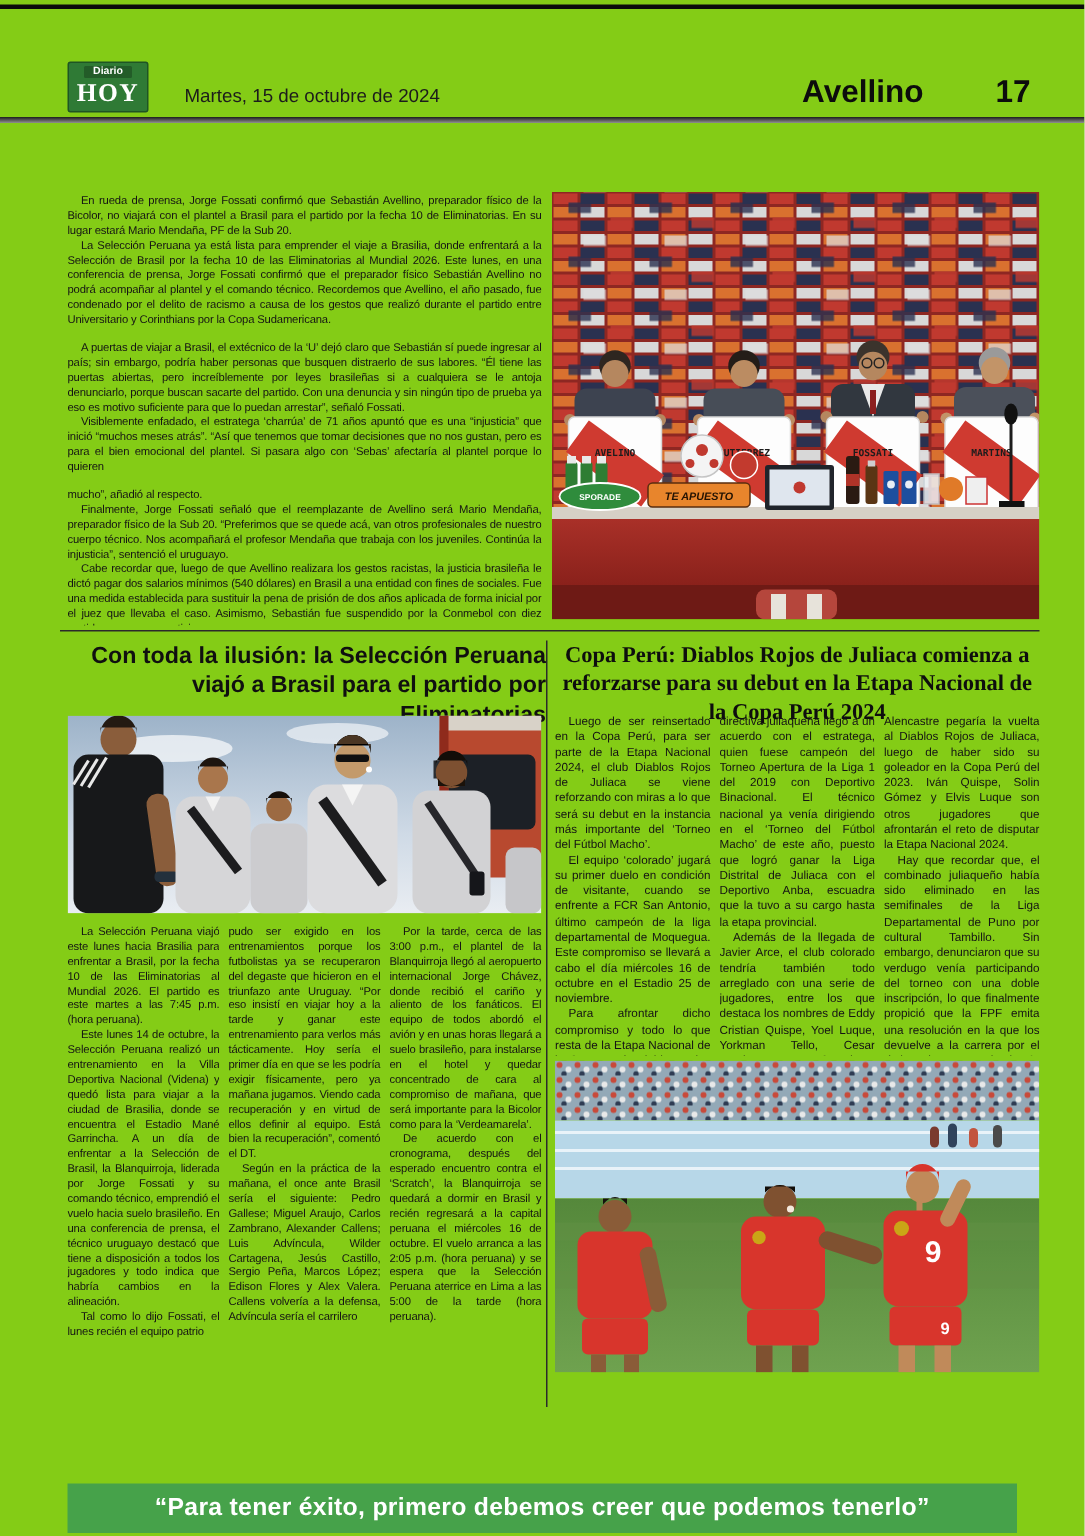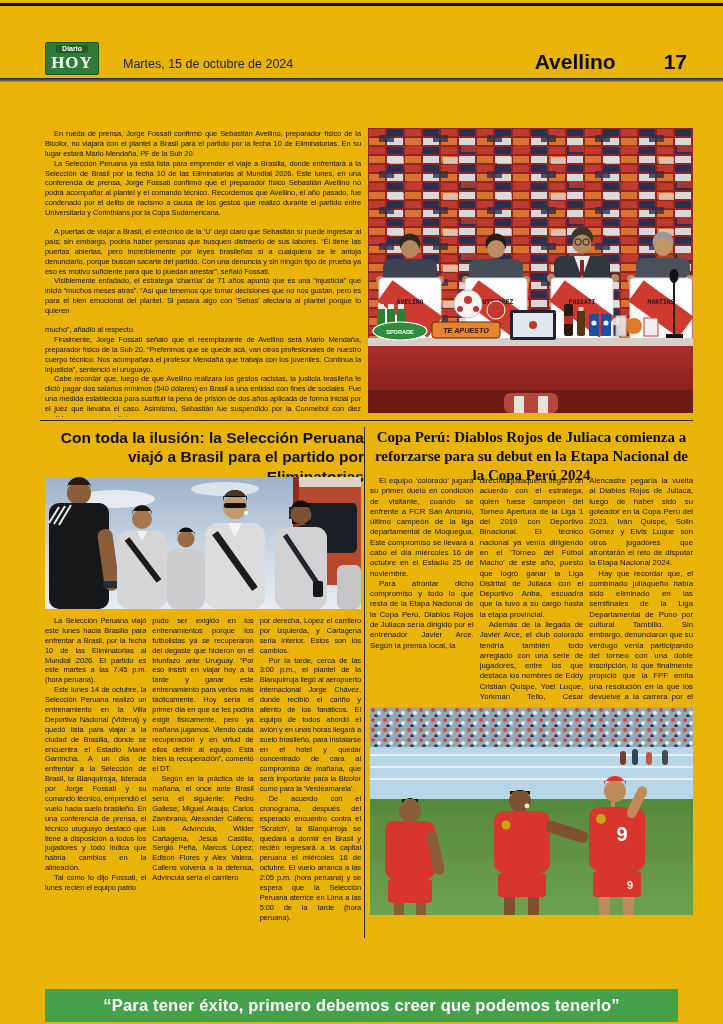--- a/index.html
+++ b/index.html
@@ -1,16 +1,16 @@
 <!DOCTYPE html>
 <html lang="es"><head>
 <meta charset="utf-8">
 <style>
   html,body{margin:0;padding:0;background:#e9e9e9;}
-  .page{position:relative;width:723px;height:1024px;background:#eab308;margin:0 auto;
+  .page{position:relative;width:723px;height:1024px;background:#84cc16;margin:0 auto;
         font-family:"Liberation Sans",sans-serif;overflow:hidden;color:#1a1a1a;}
   .top-rule{position:absolute;left:0;top:3px;width:723px;height:3px;background:#0b0b0b;}
   
   .masthead{position:absolute;left:45px;top:37px;width:648px;height:38px;display:flex;align-items:flex-end;}
   .logo{width:52px;background:#2f7a35;border:1px solid #1f5524;text-align:center;padding:2px 0 2px;border-radius:2px;}
   .logo-diario{display:block;font-size:7px;font-weight:bold;color:#fff;background:#235c28;margin:0 10px 1px;border-radius:1px;line-height:8px;}
   .logo-hoy{font-family:"Liberation Serif",serif;font-weight:bold;font-size:17px;color:#fff;letter-spacing:1px;line-height:17px;}
   .mast-date{margin-left:24px;font-size:12.5px;color:#1c1c1c;padding-bottom:4px;}
   .mast-spacer{flex:1;}
   .mast-section{font-size:21px;font-weight:bold;color:#0c0c0c;margin-right:48px;padding-bottom:1px;}
@@ -293,30 +293,30 @@
     <div class="col">
       <p>La Selección Peruana viajó este lunes hacia Brasilia para enfrentar a Brasil, por la fecha 10 de las Eliminatorias al Mundial 2026. El partido es este martes a las 7:45 p.m. (hora peruana).</p>
       <p>Este lunes 14 de octubre, la Selección Peruana realizó un entrenamiento en la Villa Deportiva Nacional (Videna) y quedó lista para viajar a la ciudad de Brasilia, donde se encuentra el Estadio Mané Garrincha. A un día de enfrentar a la Selección de Brasil, la Blanquirroja, liderada por Jorge Fossati y su comando técnico, emprendió el vuelo hacia suelo brasileño. En una conferencia de prensa, el técnico uruguayo destacó que tiene a disposición a todos los jugadores y todo indica que habría cambios en la alineación.</p>
       <p>Tal como lo dijo Fossati, el lunes recién el equipo patrio</p>
     </div>
     <div class="col">
       <p class="cont">pudo ser exigido en los entrenamientos porque los futbolistas ya se recuperaron del degaste que hicieron en el triunfazo ante Uruguay. “Por eso insistí en viajar hoy a la tarde y ganar este entrenamiento para verlos más tácticamente. Hoy sería el primer día en que se les podría exigir físicamente, pero ya mañana jugamos. Viendo cada recuperación y en virtud de ellos definir al equipo. Está bien la recuperación”, comentó el DT.</p>
       <p>Según en la práctica de la mañana, el once ante Brasil sería el siguiente: Pedro Gallese; Miguel Araujo, Carlos Zambrano, Alexander Callens; Luis Advíncula, Wilder Cartagena, Jesús Castillo, Sergio Peña, Marcos López; Edison Flores y Alex Valera. Callens volvería a la defensa, Advíncula sería el carrilero</p>
     </div>
     <div class="col">
-      <p class="cont">por derecha, López el carrilero por izquierda, y Cartagena sería interior. Estos son los cambios.</p>
       <p>Por la tarde, cerca de las 3:00 p.m., el plantel de la Blanquirroja llegó al aeropuerto internacional Jorge Chávez, donde recibió el cariño y aliento de los fanáticos. El equipo de todos abordó el avión y en unas horas llegará a suelo brasileño, para instalarse en el hotel y quedar concentrado de cara al compromiso de mañana, que será importante para la Bicolor como para la ‘Verdeamarela’.</p>
       <p>De acuerdo con el cronograma, después del esperado encuentro contra el ‘Scratch’, la Blanquirroja se quedará a dormir en Brasil y recién regresará a la capital peruana el miércoles 16 de octubre. El vuelo arranca a las 2:05 p.m. (hora peruana) y se espera que la Selección Peruana aterrice en Lima a las 5:00 de la tarde (hora peruana).</p>
     </div>
   </div>
 
   <h2 class="headline3">Copa Perú: Diablos Rojos de Juliaca comienza a reforzarse para su debut en la Etapa Nacional de la Copa Perú 2024</h2>
 
   <div class="cols a3-text">
     <div class="col">
+      <p>Luego de ser reinsertado en la Copa Perú, para ser parte de la Etapa Nacional 2024, el club Diablos Rojos de Juliaca se viene reforzando con miras a lo que será su debut en la instancia más importante del ‘Torneo del Fútbol Macho’.</p>
       <p>El equipo ‘colorado’ jugará su primer duelo en condición de visitante, cuando se enfrente a FCR San Antonio, último campeón de la liga departamental de Moquegua. Este compromiso se llevará a cabo el día miércoles 16 de octubre en el Estadio 25 de noviembre.</p>
       <p>Para afrontar dicho compromiso y todo lo que resta de la Etapa Nacional de la Copa Perú, Diablos Rojos de Juliaca sería dirigido por el entrenador Javier Arce. Según la prensa local, la</p>
     </div>
     <div class="col">
       <p class="cont">directiva juliaqueña llegó a un acuerdo con el estratega, quien fuese campeón del Torneo Apertura de la Liga 1 del 2019 con Deportivo Binacional. El técnico nacional ya venía dirigiendo en el ‘Torneo del Fútbol Macho’ de este año, puesto que logró ganar la Liga Distrital de Juliaca con el Deportivo Anba, escuadra que la tuvo a su cargo hasta la etapa provincial.</p>
       <p>Además de la llegada de Javier Arce, el club colorado tendría también todo arreglado con una serie de jugadores, entre los que destaca los nombres de Eddy Cristian Quispe, Yoel Luque, Yorkman Tello, Cesar Zambrano, Jose Granda y Alonso Dávila</p>
 
     </div>
     <div class="col">
       <p class="cont">Alencastre pegaría la vuelta al Diablos Rojos de Juliaca, luego de haber sido su goleador en la Copa Perú del 2023. Iván Quispe, Solin Gómez y Elvis Luque son otros jugadores que afrontarán el reto de disputar la Etapa Nacional 2024.</p>

